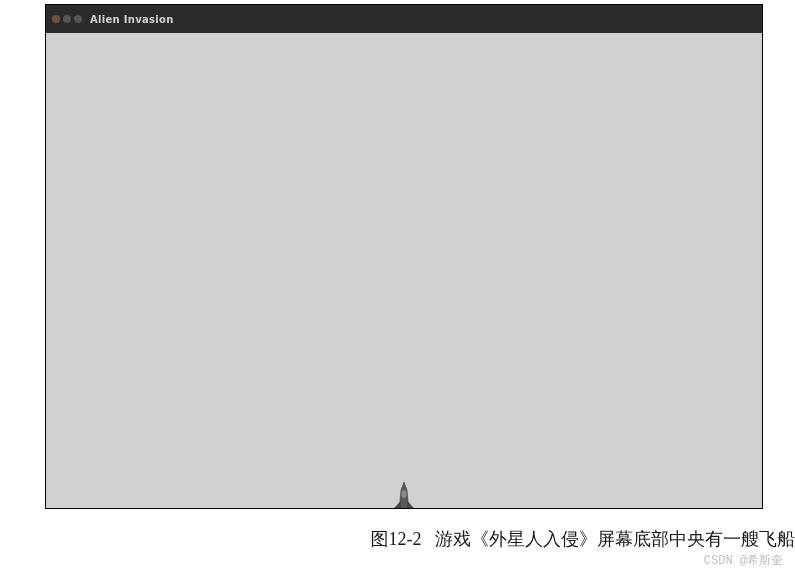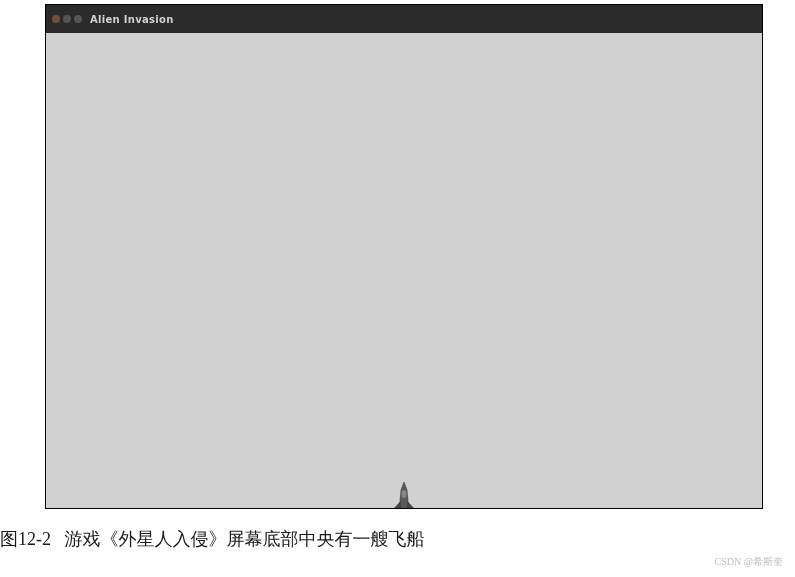--- a/index.html
+++ b/index.html
@@ -67,32 +67,32 @@
       left: 50%;
       transform: translateX(-50%);
       width: 40px;
       height: 40px;
     }
     .caption {
       position: absolute;
       top: 527px;
       left: 0;
       width: 795px;
-      text-align: left;
+      text-align: right;
       font-size: 18px;
       color: #1a1a1a;
       font-family: "SimSun", "宋体", serif;
     }
     .watermark {
       position: absolute;
       bottom: 8px;
       right: 12px;
-      font-size: 10px;
+      font-size: 12px;
       color: #c0c0c0;
-      font-family: Liberation Serif, serif;
+      font-family: Liberation Mono, monospace;
     }
   </style>
 </head>
 <body>
 
 <div class="figure-container">
   <div class="titlebar">
     <span class="window-buttons">
       <span class="window-btn close"></span>
       <span class="window-btn"></span>

